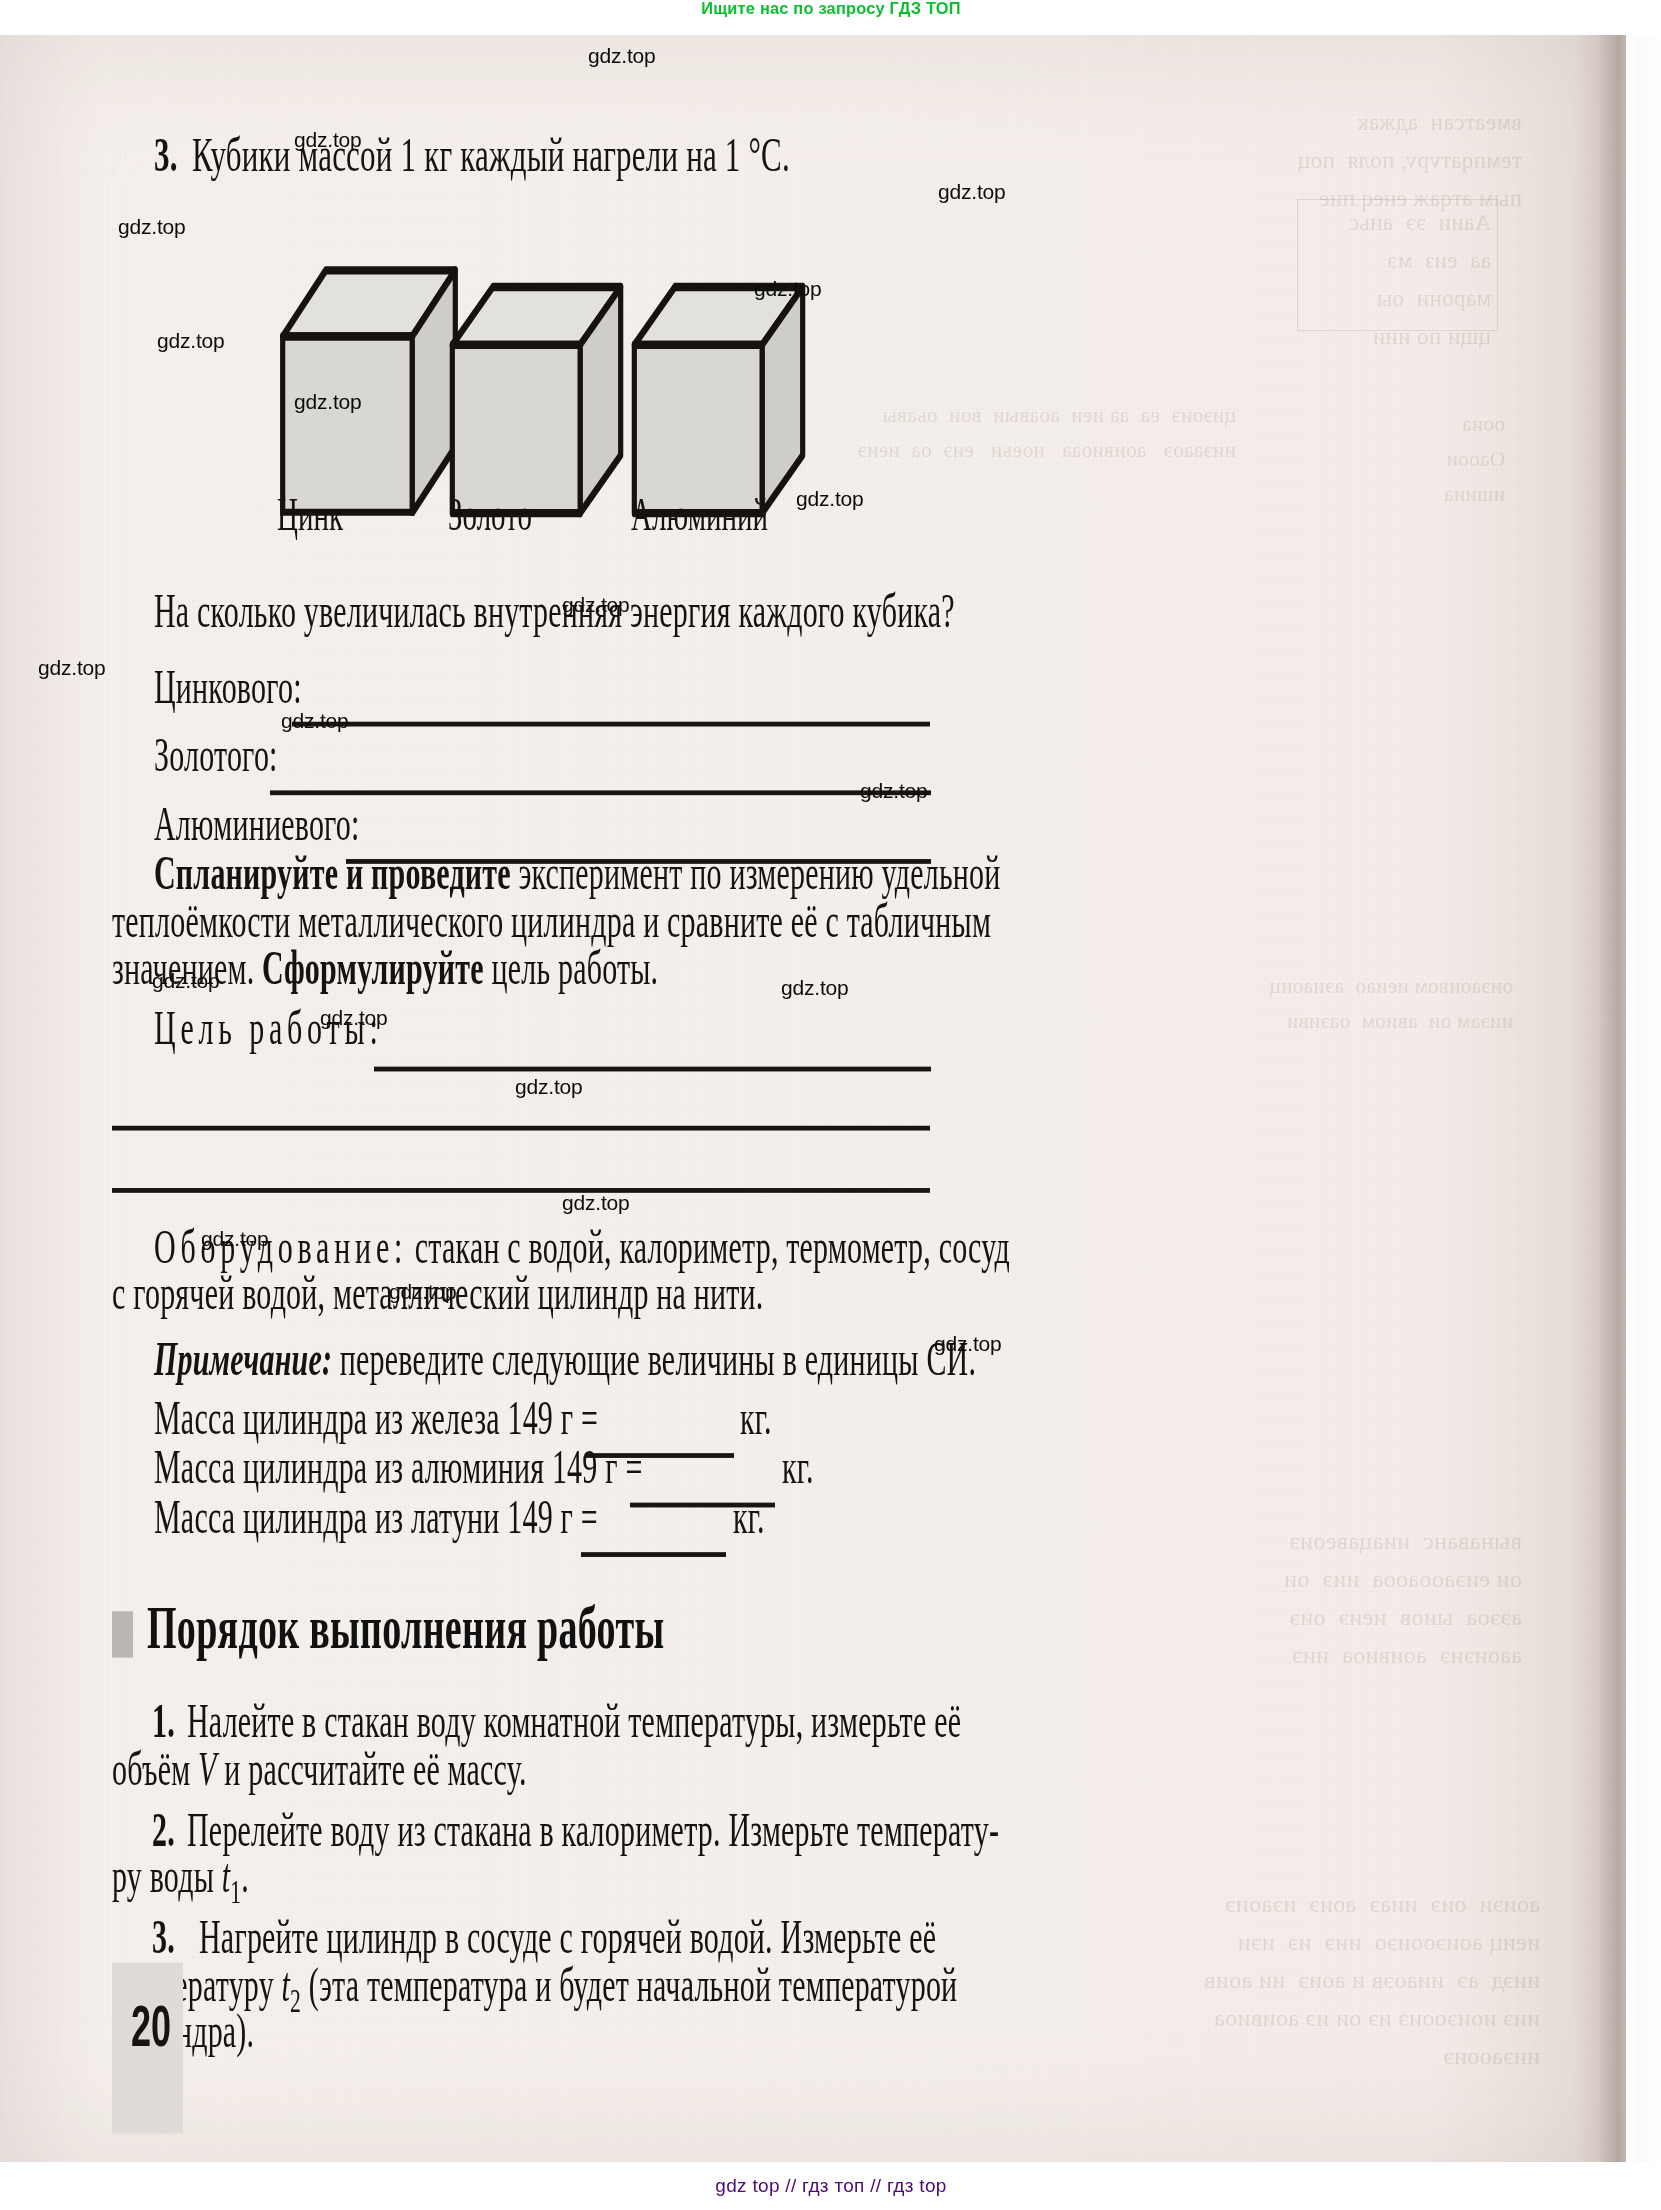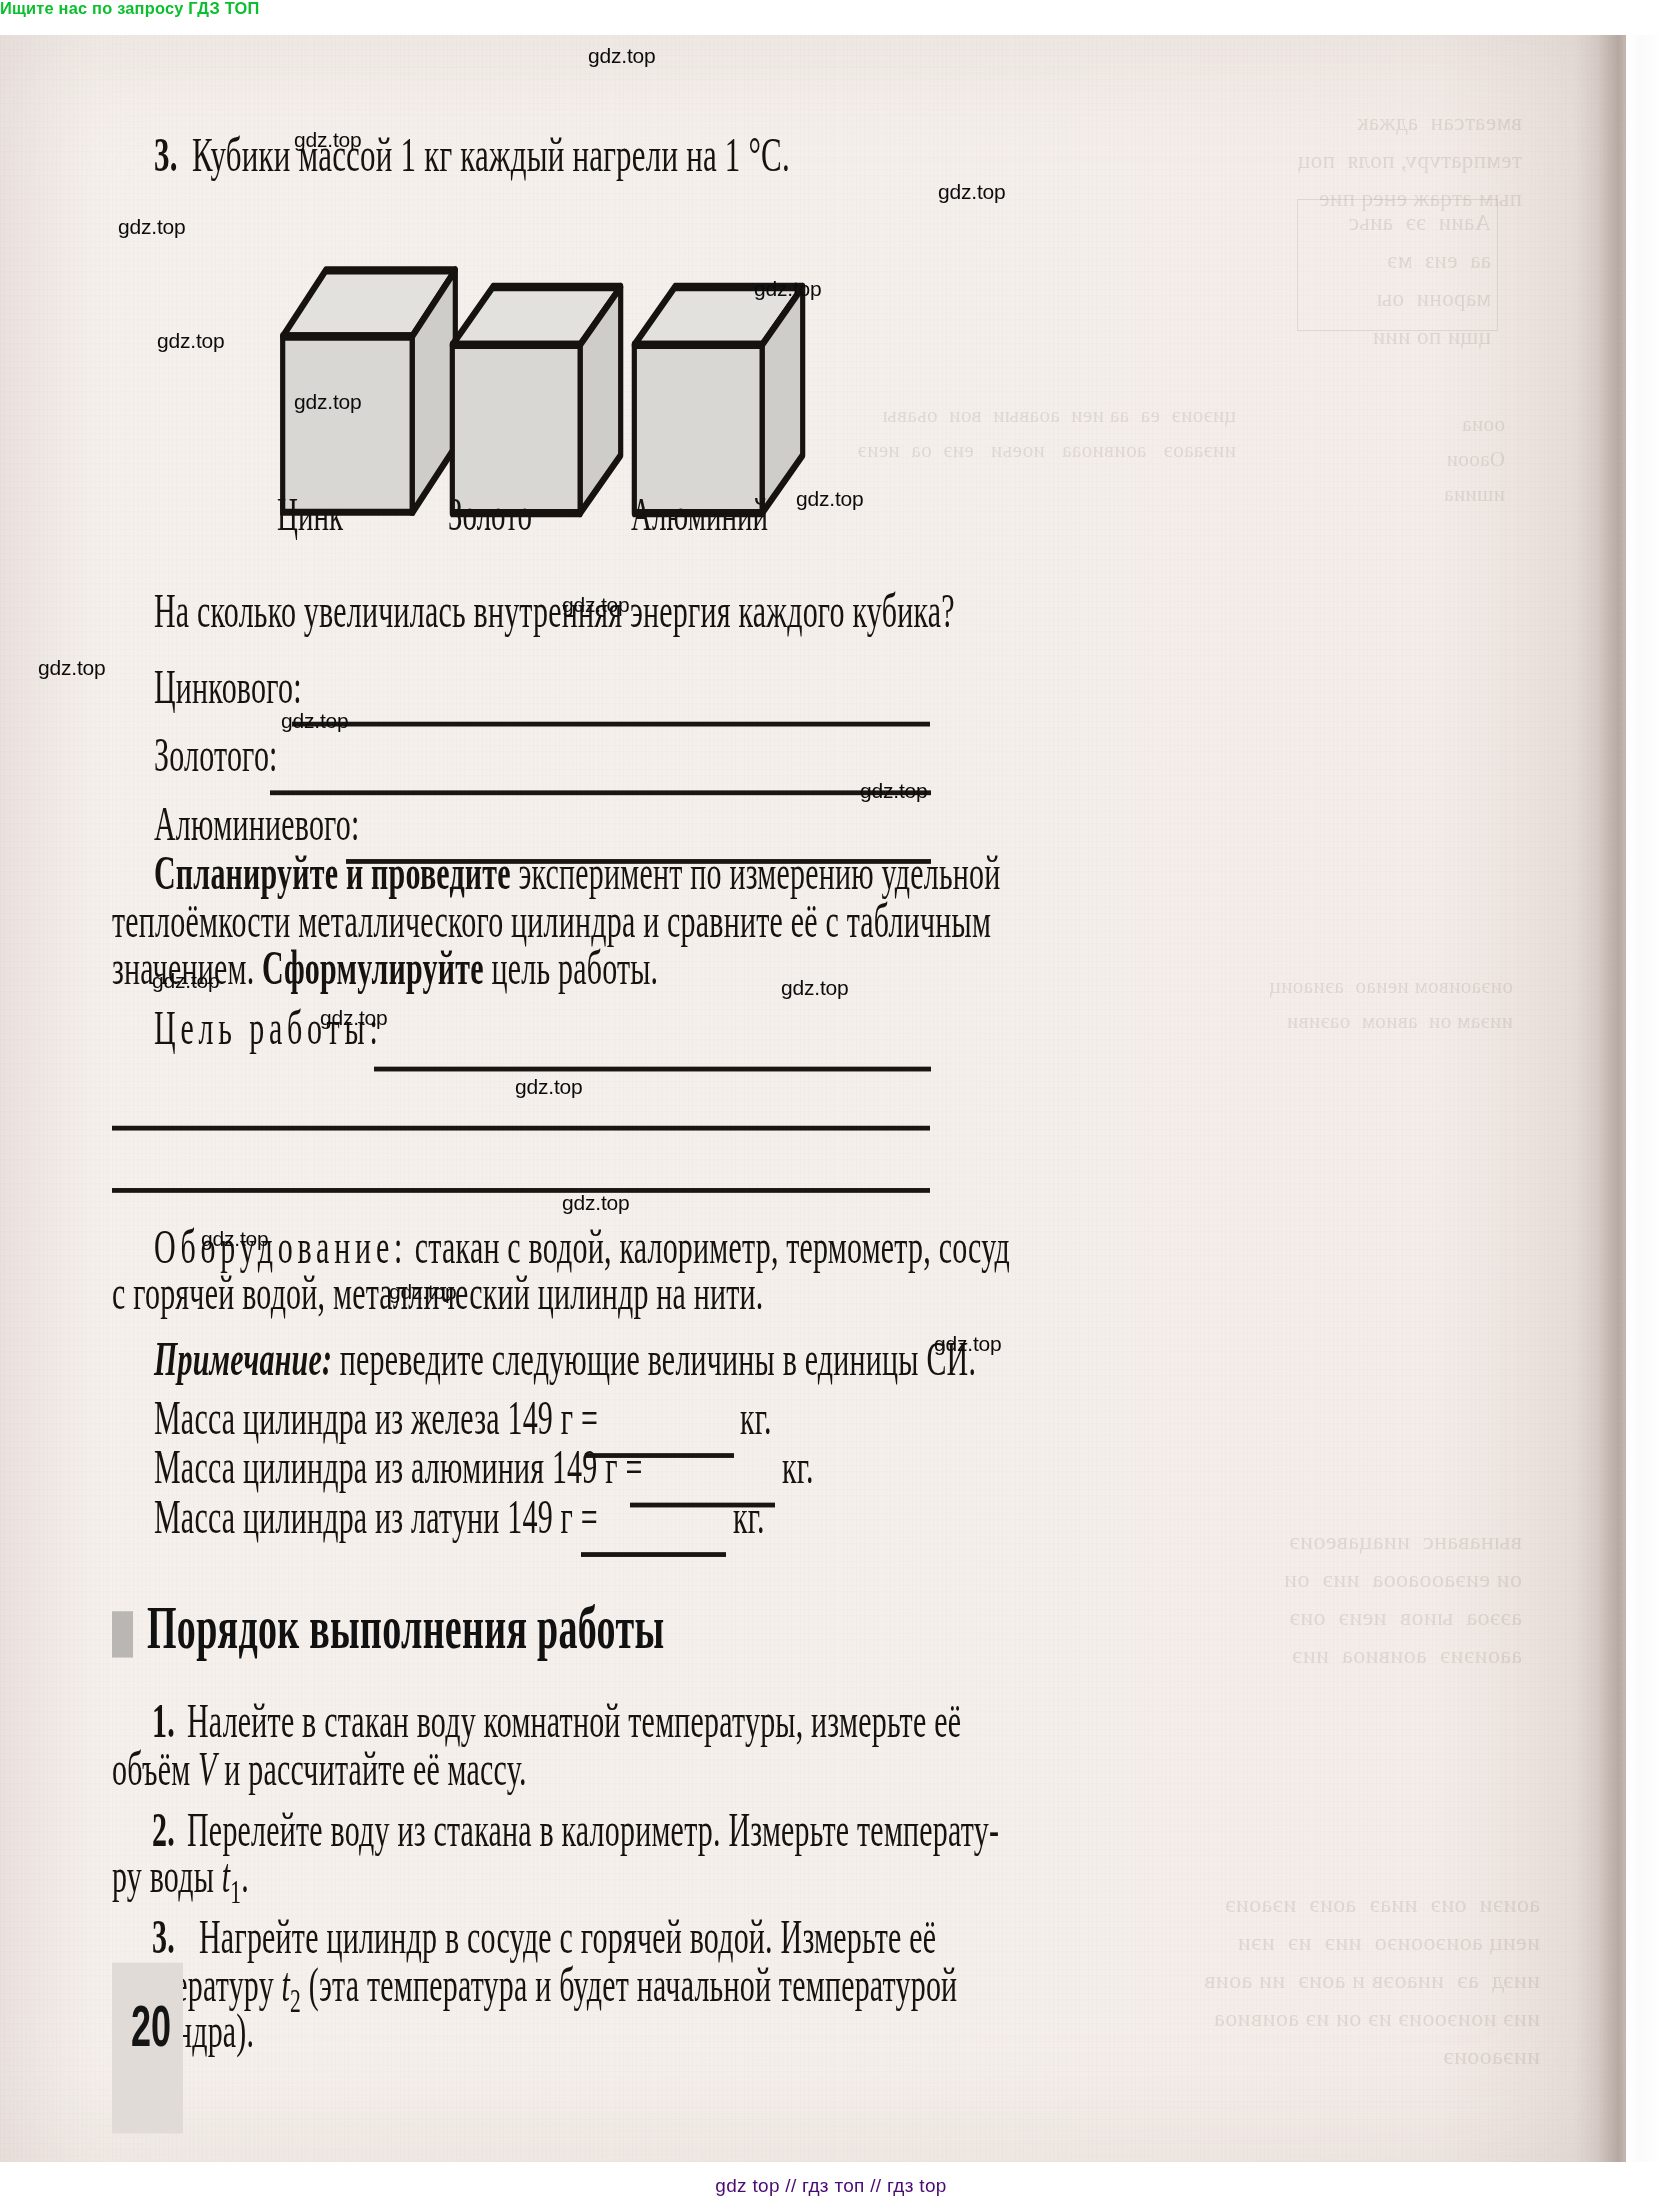--- a/index.html
+++ b/index.html
@@ -17,21 +17,21 @@
 
   
   #promo-bar {
     position: absolute;
     left: 0; top: 0;
     width: 1662px;
     height: 17px;
     background: #ffffff;
     display: flex;
     align-items: center;
-    justify-content: flex-start;
+    justify-content: center;
   }
   #promo-bar .promo-text {
     color: #0bbf2e;
     font-family: "Liberation Sans", sans-serif;
     font-size: 16.4px;
     font-weight: 600;
     letter-spacing: 0.2px;
     white-space: nowrap;
   }
 

